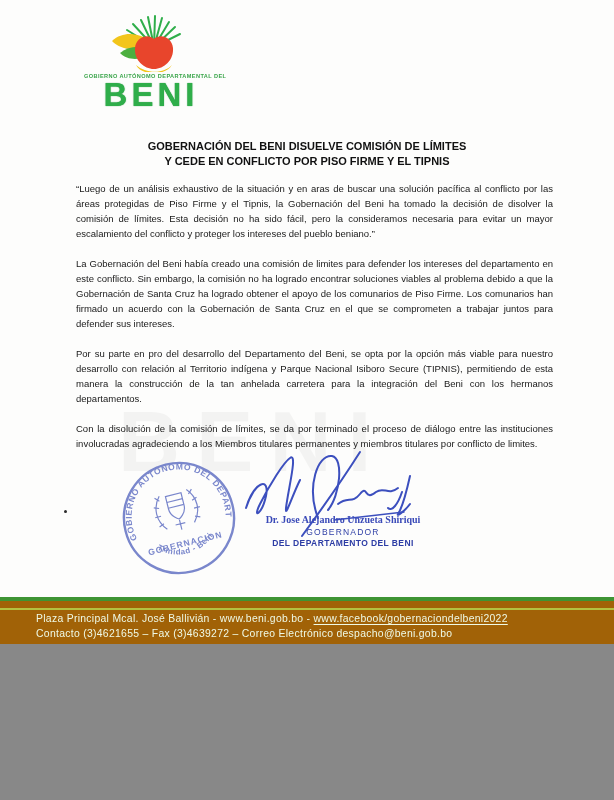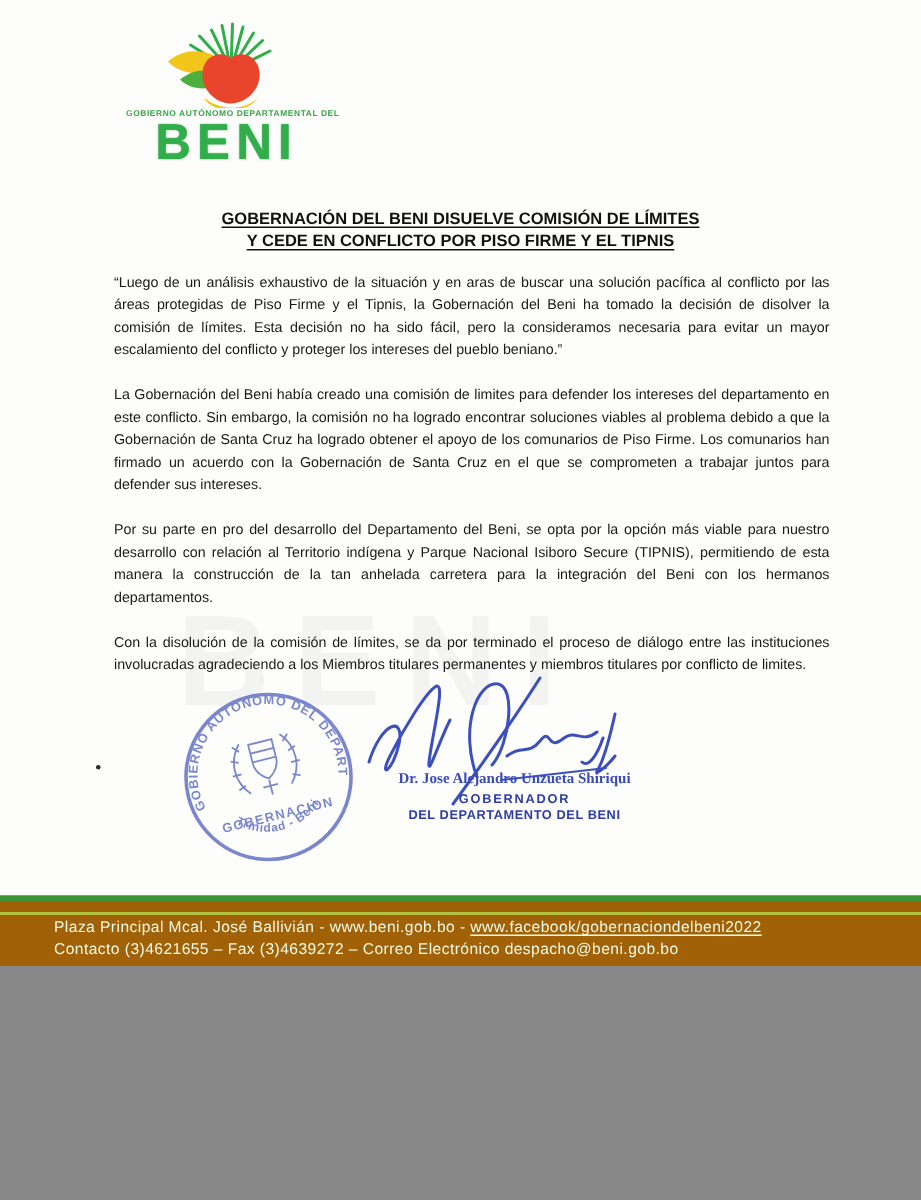--- a/index.html
+++ b/index.html
@@ -24,37 +24,37 @@
 
   
   .watermark {
     position:absolute; top:392px; left:118px; font-size:86px; font-weight:800;
     letter-spacing:16px; color:#000; opacity:0.035; pointer-events:none;
   }
 
   
   .title { position:absolute; top:139px; left:0; right:0; text-align:center;
            font-size:11px; font-weight:bold; line-height:15px; color:#111; }
-  .title div { text-decoration:underline; text-underline-offset:2px; }
+  .title div { text-underline-offset:2px; }
 
   
   .body-text { position:absolute; top:181px; left:76px; width:477px;
                font-size:9.5px; line-height:15px; text-align:justify; color:#191919; }
   .body-text p { margin-bottom:15px; }
 
   
   .stray-dot { position:absolute; left:64px; top:510px; width:3px; height:3px;
                background:#2b2b2b; border-radius:50%; }
   .stamp { position:absolute; left:119px; top:457px; width:120px; height:122px;
            transform:rotate(-14deg); opacity:0.92; }
   .signature-svg { position:absolute; left:238px; top:446px; width:198px; height:96px; }
   .sig-block { position:absolute; left:248px; top:514px; width:190px; text-align:center; }
   .sig-name { font-family:"Liberation Serif", serif; font-weight:bold;
               font-size:10px; color:#3a4ab8; white-space:nowrap; }
-  .sig-role1 { font-size:8.5px; font-weight:bold; letter-spacing:1.2px; color:#2d3da5; margin-top:2px; }
+  .sig-role1 { font-size:8.5px; font-weight:normal; letter-spacing:1.2px; color:#2d3da5; margin-top:2px; }
   .sig-role2 { font-size:8.5px; font-weight:bold; letter-spacing:0.4px; color:#2d3da5; margin-top:1px; }
 
   
   .footer { position:absolute; left:0; right:0; bottom:0; height:47px;
             background:#a16207; padding:15px 0 0 36px; }
   .footer::before { content:""; position:absolute; left:0; right:0; top:11px;
                     height:2px; background:#b6d24a; opacity:0.85; }
   .footer::after  { content:""; position:absolute; left:0; right:0; top:0;
                     height:4px; background:#3e9434; }
   .footer-line { font-size:10.4px; line-height:14.5px; color:#effae6;

